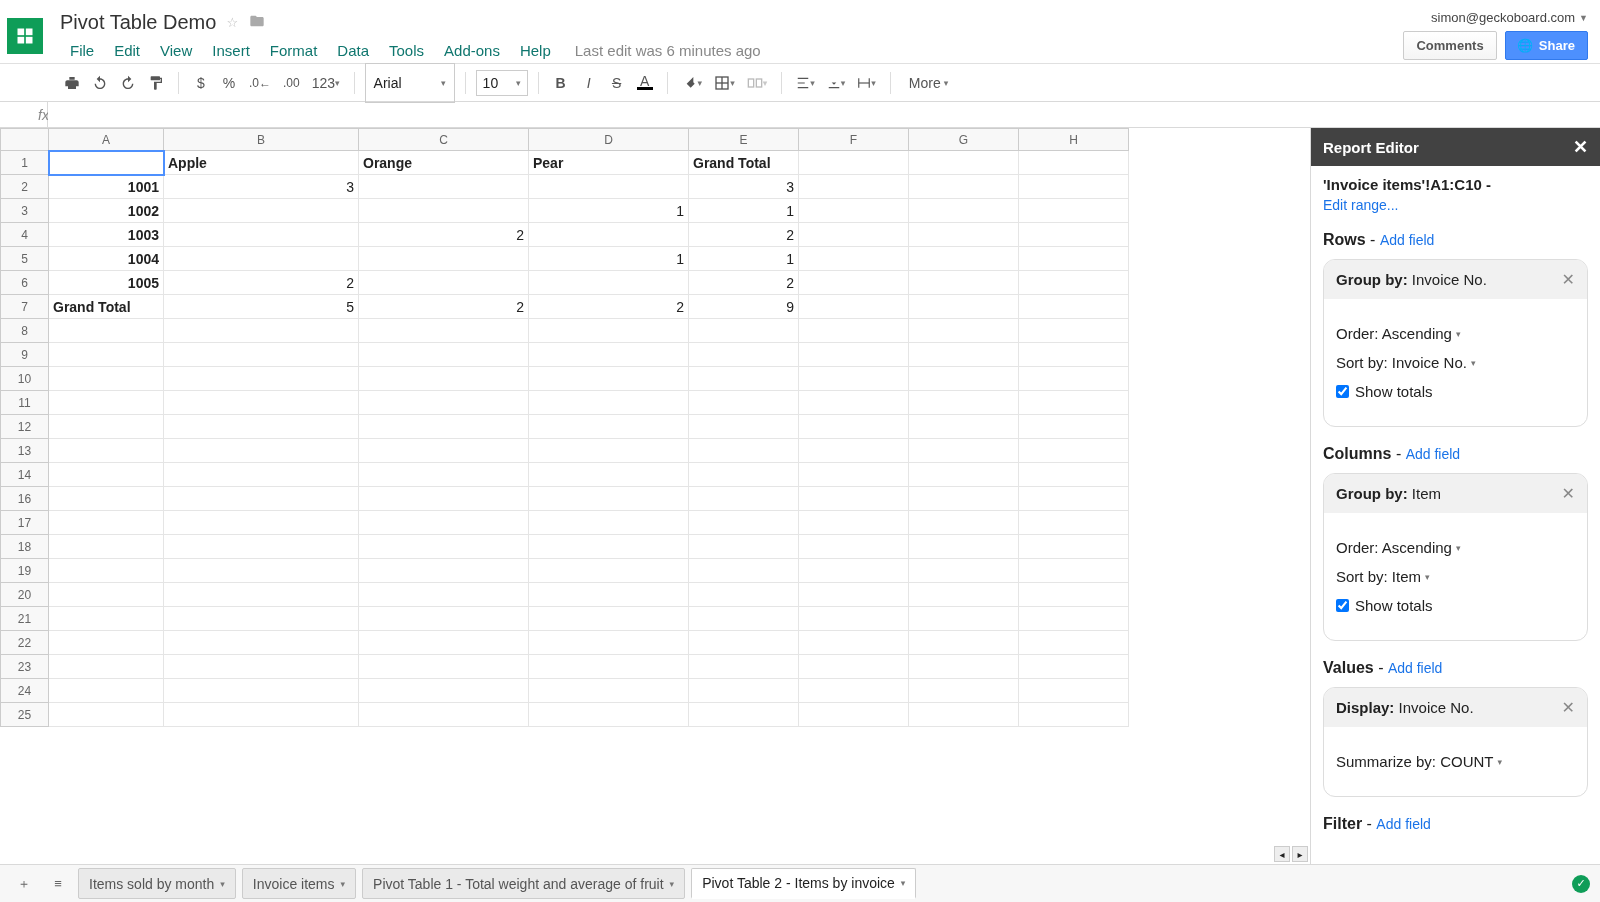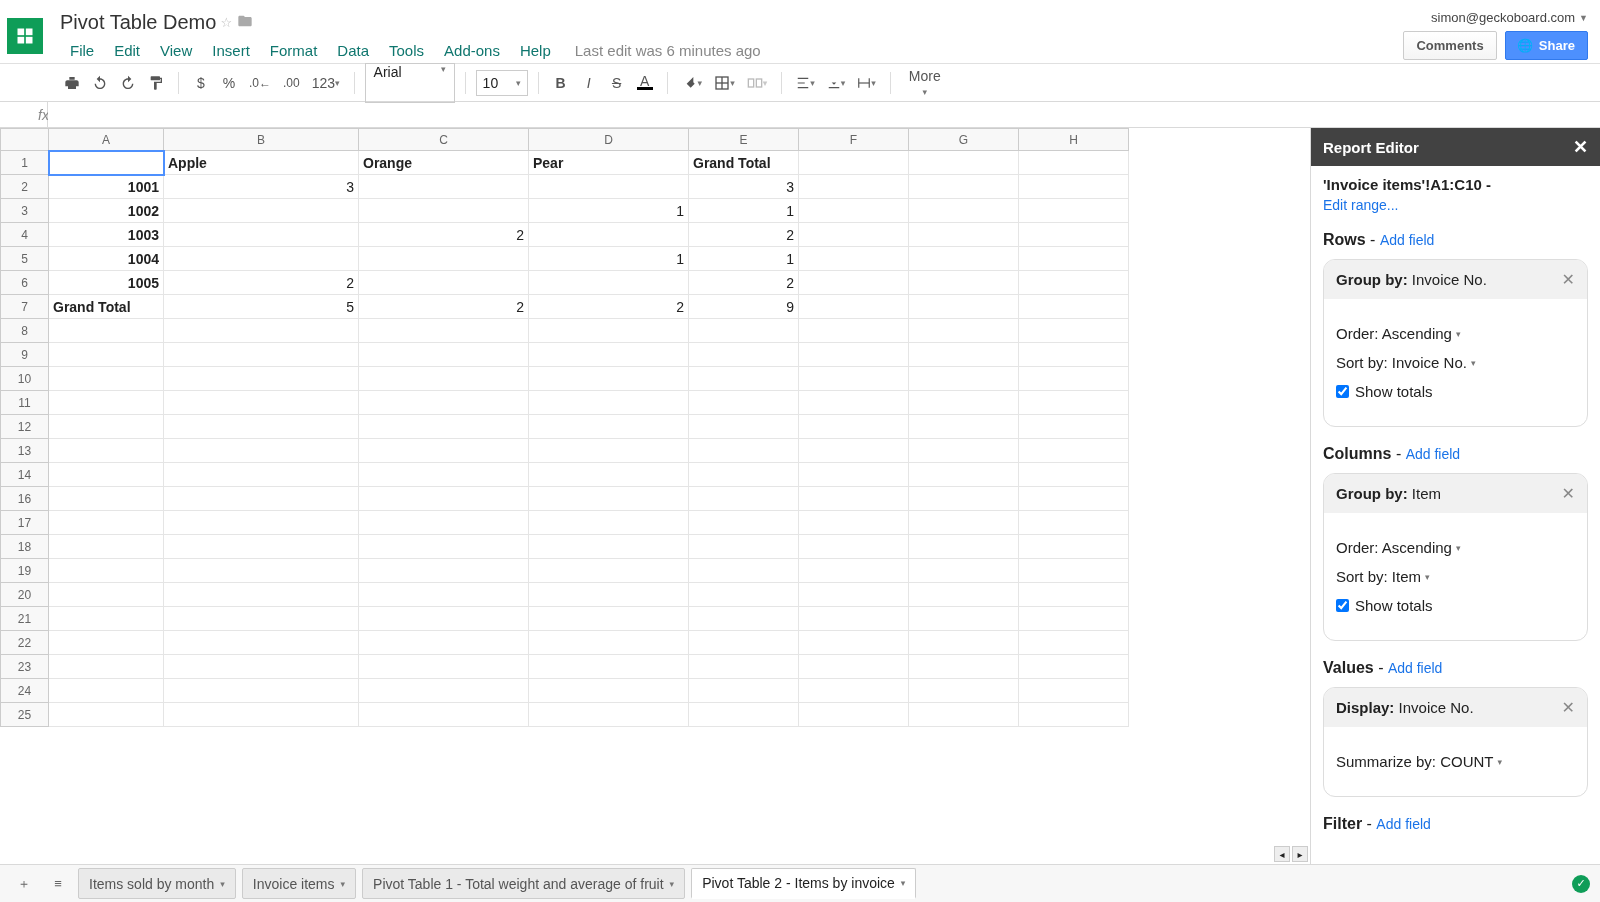--- a/index.html
+++ b/index.html
@@ -5,39 +5,39 @@
 * { box-sizing: border-box; margin: 0; padding: 0; }
 body { font-family: Arial, sans-serif; font-size: 13px; color: #222; background: #fff; width: 1600px; height: 902px; overflow: hidden; position: relative; }
 .app { display: flex; flex-direction: column; height: 100%; }
 
 
 .titlebar { display: flex; align-items: flex-start; padding: 8px 12px 0 0; height: 64px; border-bottom: 1px solid #e0e0e0; }
 .logo-box { width: 50px; height: 56px; display: flex; align-items: center; justify-content: center; }
 .logo { width: 36px; height: 36px; background: #0f9d58; display: flex; align-items: center; justify-content: center; }
 .logo svg { width: 20px; height: 20px; }
 .title-area { flex: 1; display: flex; flex-direction: column; padding-left: 10px; }
-.title-row { display: flex; align-items: center; gap: 4px; height: 28px; }
+.title-row { display: flex; align-items: center; gap: 10px; height: 28px; }
 .doc-title { font-size: 20px; color: #333; font-weight: 400; }
 .star-icon, .folder-icon { color: #bbb; cursor: pointer; }
 .menubar { display: flex; align-items: center; gap: 0; height: 28px; }
 .menu-item { padding: 4px 10px; font-size: 15px; color: #0f766e; cursor: pointer; }
 .last-edit { font-size: 15px; color: #888; padding-left: 14px; }
 .account-area { display: flex; flex-direction: column; align-items: flex-end; gap: 6px; padding-top: 2px; }
 .account-email { font-size: 13px; color: #444; display: flex; align-items: center; gap: 4px; }
 .account-buttons { display: flex; gap: 8px; }
 .btn { border: 1px solid #ccc; background: linear-gradient(#fff,#f5f5f5); border-radius: 2px; padding: 6px 12px; font-size: 13px; font-weight: bold; color: #555; cursor: pointer; }
 .btn-share { background: #4d90fe; border: 1px solid #3079ed; color: #fff; display: flex; align-items: center; gap: 5px; }
 
 
 .toolbar { display: flex; align-items: center; height: 38px; border-bottom: 1px solid #d9d9d9; padding: 0 12px 0 60px; gap: 4px; }
 .tbtn { min-width: 24px; height: 26px; display: flex; align-items: center; justify-content: center; cursor: pointer; color: #555; padding: 0 4px; font-size: 14px; }
 .tsep { width: 1px; height: 22px; background: #ddd; margin: 0 6px; }
-.font-select { width: 90px; height: 40px; border: 1px solid #ccc; display: flex; align-items: flex-start; justify-content: space-between; padding: 0 8px; font-size: 14px; cursor: pointer; }
+.font-select { width: 90px; height: 40px; border: 1px solid #ccc; display: flex; align-items: center; justify-content: space-between; padding: 0 8px; font-size: 14px; cursor: pointer; }
 .size-select { width: 52px; height: 26px; border: 1px solid #ccc; display: flex; align-items: center; justify-content: space-between; padding: 0 6px; font-size: 14px; cursor: pointer; }
-.more-btn { font-size: 14px; color: #555; padding: 0 8px; cursor: pointer; display: flex; align-items: center; gap: 3px; flex-direction: column; }
+.more-btn { font-size: 14px; color: #555; padding: 0 8px; cursor: pointer; display: flex; align-items: center; gap: 3px; }
 .caret { font-size: 9px; color: #777; }
 .text-color-btn { display: flex; flex-direction: column; align-items: center; line-height: 10px; }
 .text-color-bar { width: 16px; height: 3px; background: #000; margin-top: 1px; }
 
 
 .formula-bar { display: flex; align-items: center; height: 26px; border-bottom: 1px solid #d9d9d9; }
 .fx-label { width: 48px; text-align: center; font-style: italic; color: #888; font-size: 14px; border-right: 1px solid #d9d9d9; height: 100%; display: flex; align-items: center; justify-content: center; padding-left: 40px; }
 .fx-input { flex: 1; border: none; padding: 0 8px; font-size: 13px; outline: none; }
 
 

